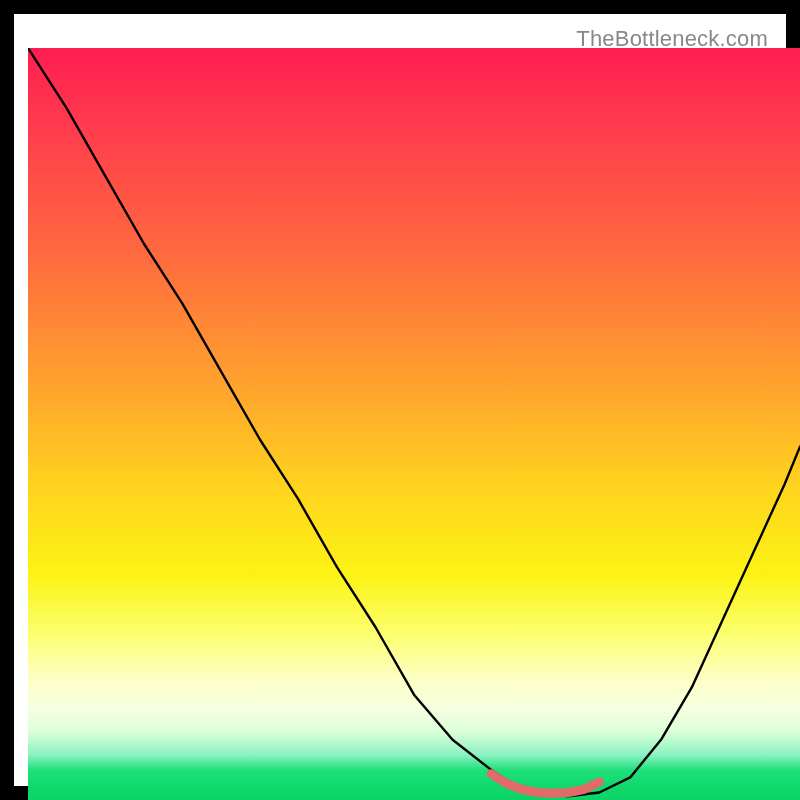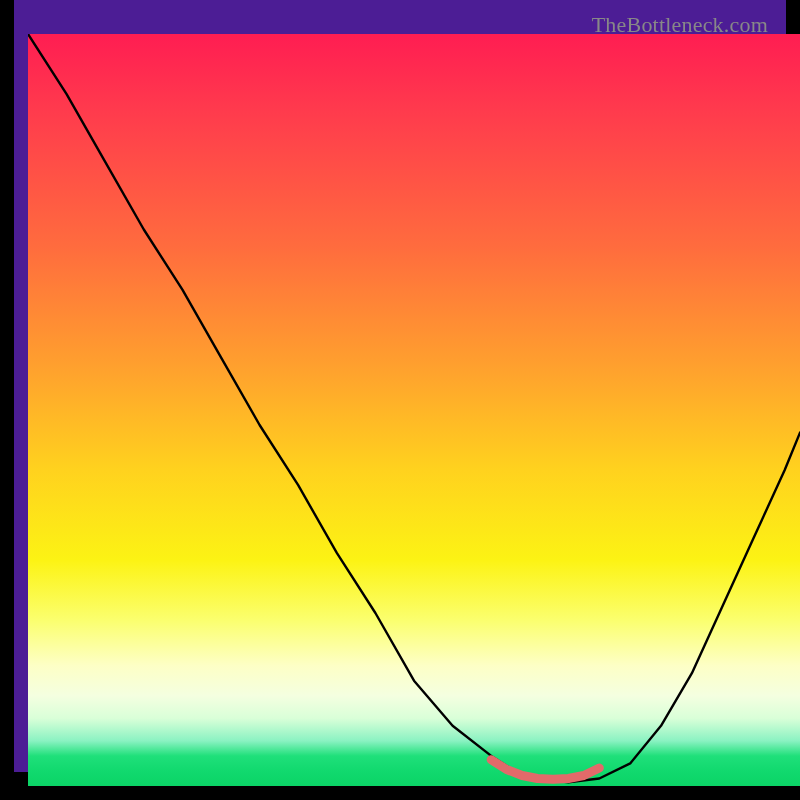--- a/index.html
+++ b/index.html
@@ -7,25 +7,24 @@
     padding: 0;
     width: 800px;
     height: 800px;
     background: #000;
     overflow: hidden;
     font-family: Arial, Helvetica, sans-serif;
   }
   .frame {
     position: absolute;
     left: 14px;
-    top: 0;
+    top: 14px;
     width: 772px;
     height: 772px;
-    background: #4c1d95;
-    font-family: Liberation Serif, serif;
+    background: #ffffff;
   }
   .watermark {
     position: absolute;
     top: 12px;
     right: 18px;
     color: #888;
     font-size: 22px;
     font-weight: 400;
     letter-spacing: 0.2px;
     z-index: 5;

